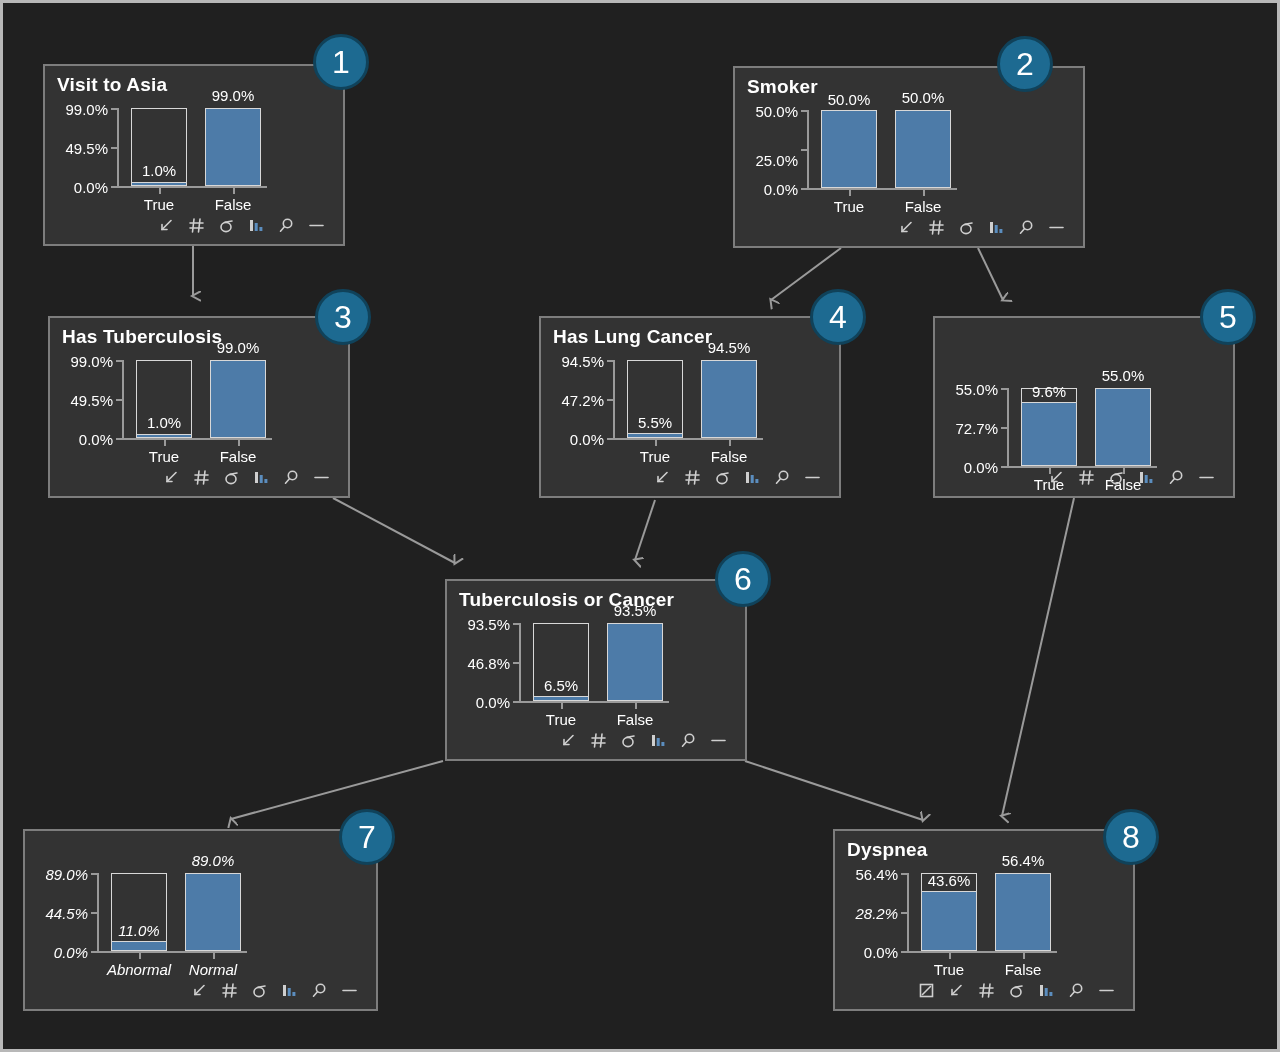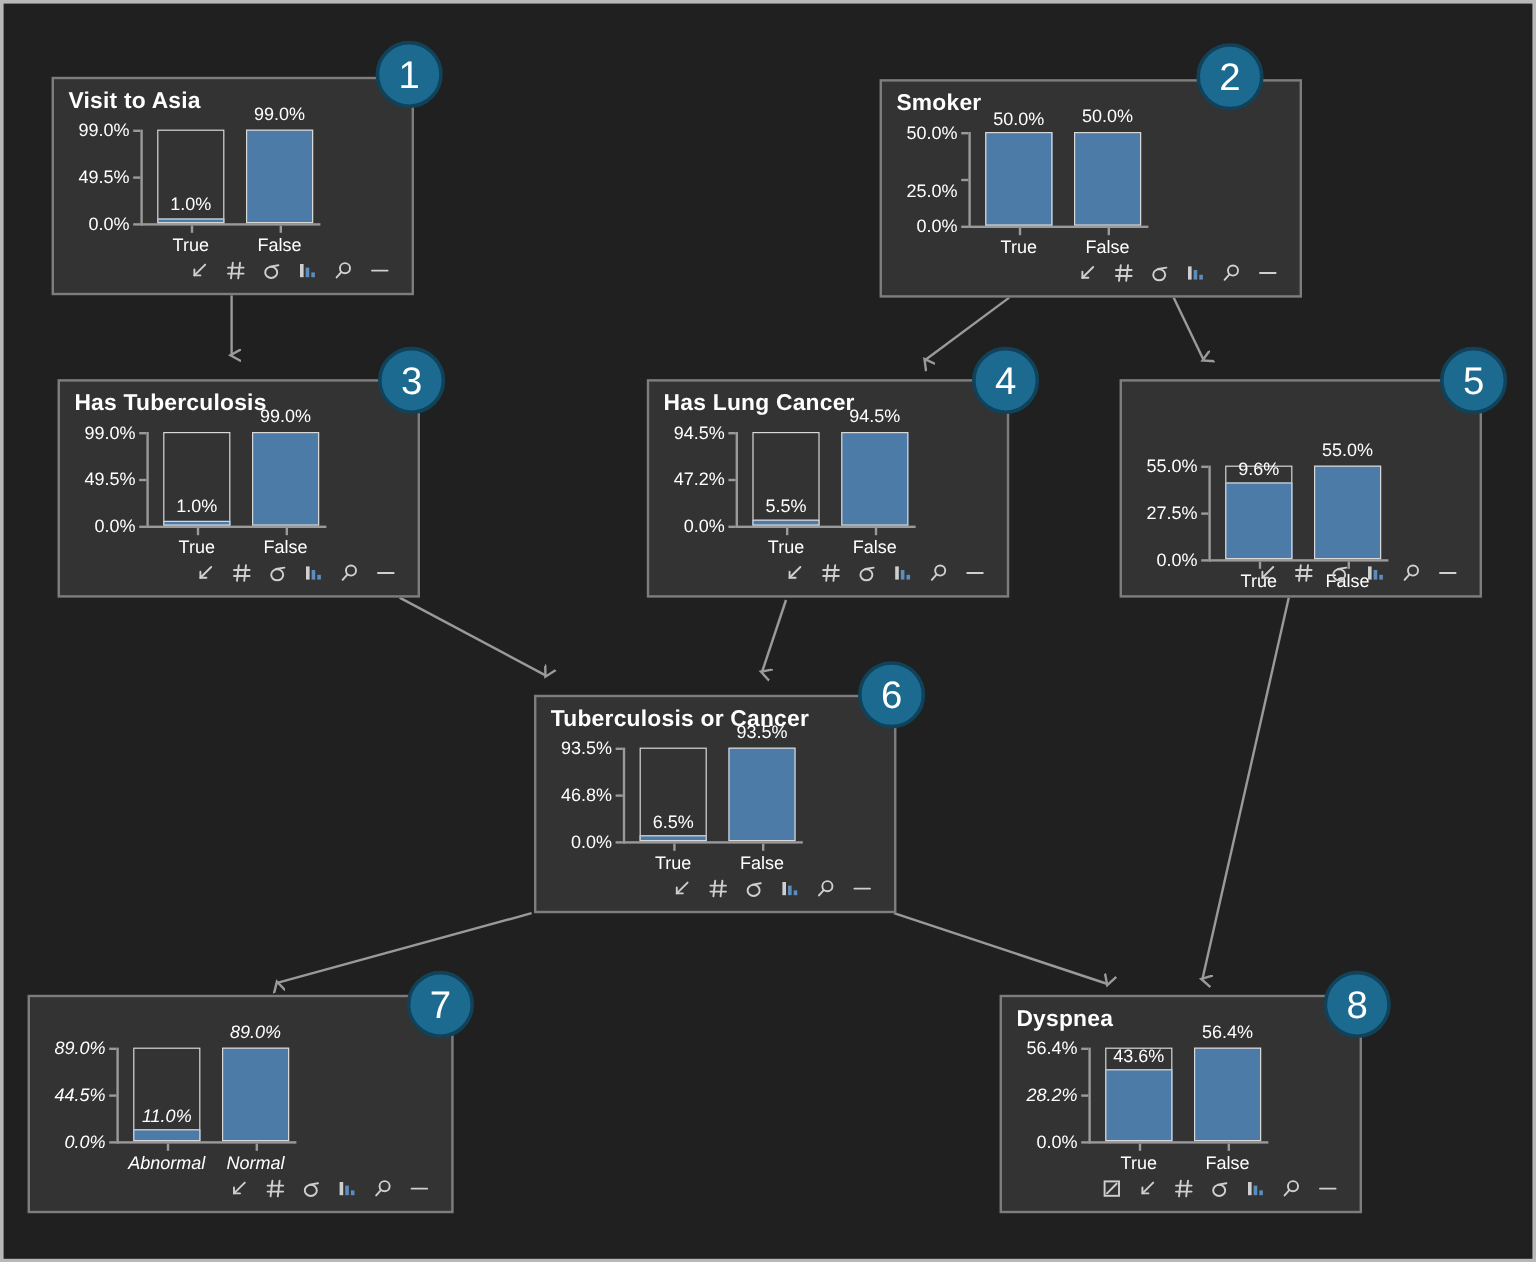--- a/index.html
+++ b/index.html
@@ -366,21 +366,21 @@
       </div>
       <div class="node" style="left: 930px; top: 313px; width: 302px; height: 182px;">
         <div class="chart-area" style="position: absolute; left: 0px; top: 0px; width: 302px; height: 182px; margin-top: 28px;">
           <div class="axis-v" style="left:72px;top:42px;height:80px;"></div>
           <div class="axis-h" style="left:72px;top:120px;width:150px;"></div>
           <div class="tickmark" style="left:66px;top:42px;"></div>
           <div class="tickmark" style="left:66px;top:81px;"></div>
           <div class="tickmark" style="left:66px;top:120px;"></div>
           <div class="ylabels" style="left:0;top:0;width:63px;height:182px;">
             <span style="top:43px;">55.0%</span>
-            <span style="top:82px;">27.5%</span>
+            <span style="top:82px;">72.7%</span>
             <span style="top:121px;">0.0%</span>
           </div>
           <div class="xtick" style="left:114px;top:122px;"></div>
           <div class="xtick" style="left:188px;top:122px;"></div>
           <div class="bar-outline" style="left:86px;top:42px;width:56px;height:78px;"></div>
           <div class="bar-fill" style="left:86px;top:56px;width:56px;height:64px;"></div>
           <div class="bar-value" style="left:74px;top:37px;width:80px;">9.6%</div>
           <div class="bar-fill" style="left:160px;top:42px;width:56px;height:78px;"></div>
           <div class="bar-value" style="left:148px;top:21px;width:80px;">55.0%</div>
           <div class="cat-label" style="left:64px;top:130px;width:100px;">True</div>

